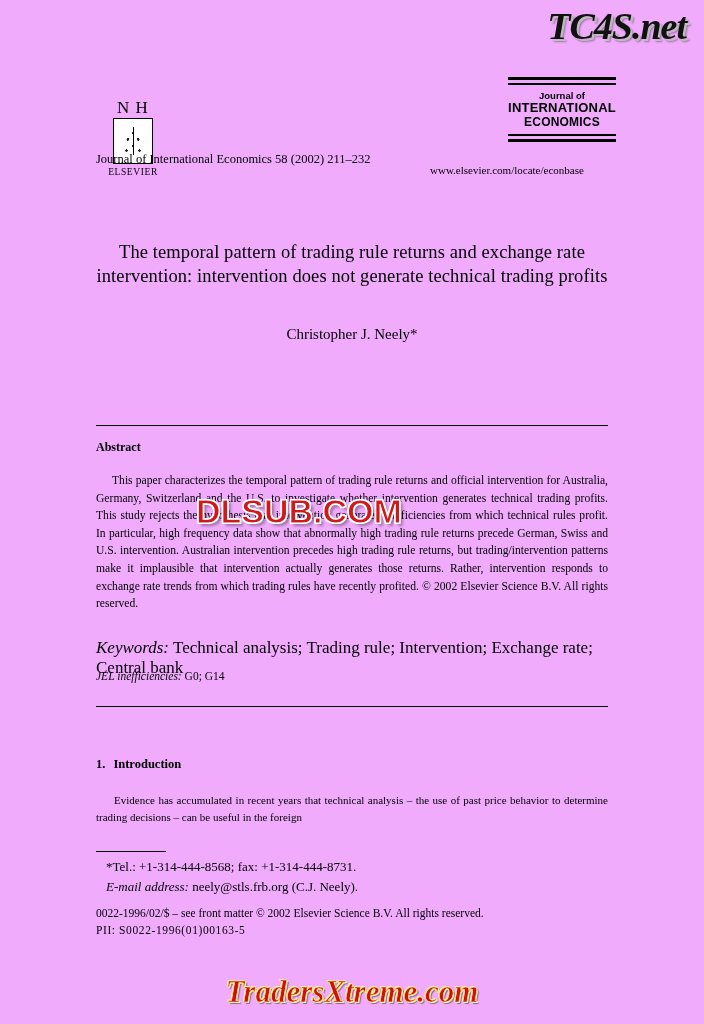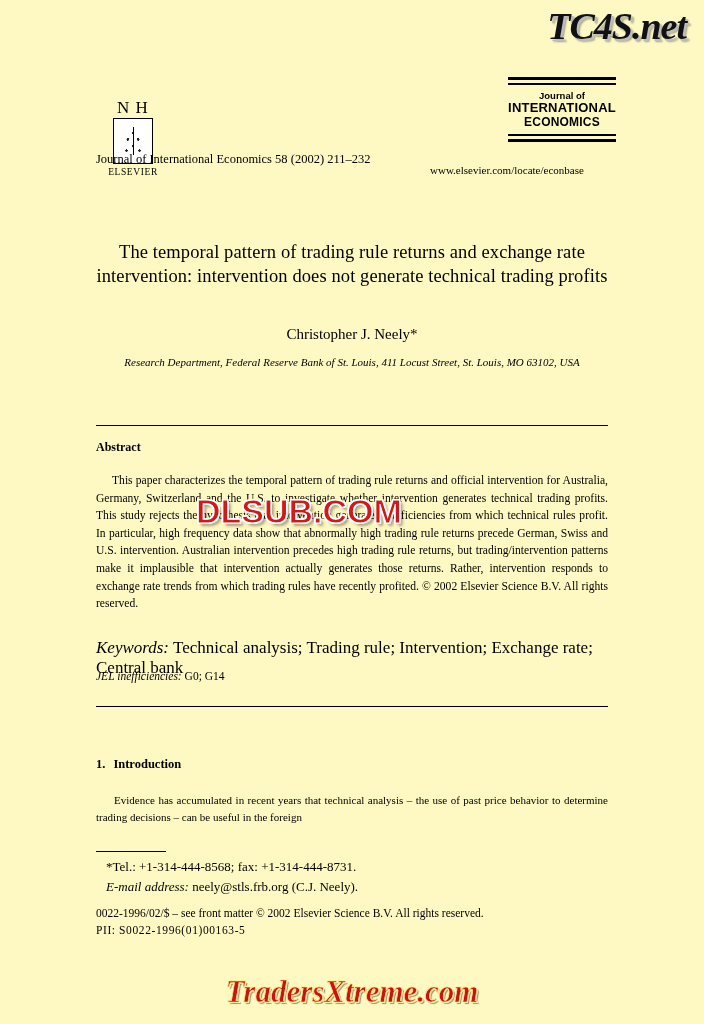--- a/index.html
+++ b/index.html
@@ -11,21 +11,21 @@
     width: 704px;
     height: 1024px;
     position: relative;
     font-family: "Liberation Serif", serif;
     color: #000;
     overflow: hidden;
   }
   .page {
     position: absolute;
     inset: 0;
-    background: #fef9c3;
+    background: #f0abfc;
   }
 
   
   .wm-top {
     position: absolute;
     top: 4px;
     right: 18px;
     font-family: "Liberation Serif", serif;
     font-size: 38px;
     font-weight: bold;
@@ -323,21 +323,20 @@
       <div class="jie-bar thin"></div>
       <div class="jie-bar"></div>
     </div>
   </div>
 
   <div class="journal-line" style="top:152px;">Journal of International Economics 58 (2002) 211–232</div>
   <div class="journal-url" style="top:164px; left:430px;">www.elsevier.com/locate/econbase</div>
 
   <div class="title">The temporal pattern of trading rule returns and exchange rate intervention: intervention does not generate technical trading profits</div>
   <div class="author">Christopher J. Neely*</div>
-  <div class="affiliation">Research Department, Federal Reserve Bank of St. Louis, 411 Locust Street, St. Louis, MO 63102, USA</div>
 
   <div class="rule rule-top"></div>
 
   <div class="abstract-head">Abstract</div>
   <div class="abstract-body">This paper characterizes the temporal pattern of trading rule returns and official intervention for Australia, Germany, Switzerland and the U.S. to investigate whether intervention generates technical trading profits. This study rejects the hypothesis that intervention generates inefficiencies from which technical rules profit. In particular, high frequency data show that abnormally high trading rule returns precede German, Swiss and U.S. intervention. Australian intervention precedes high trading rule returns, but trading/intervention patterns make it implausible that intervention actually generates those returns. Rather, intervention responds to exchange rate trends from which trading rules have recently profited.   © 2002 Elsevier Science B.V. All rights reserved.</div>
 
   <div class="keywords">
     <i>Keywords:</i>
     <span>Technical analysis; Trading rule; Intervention; Exchange rate; Central bank</span>
   </div>

